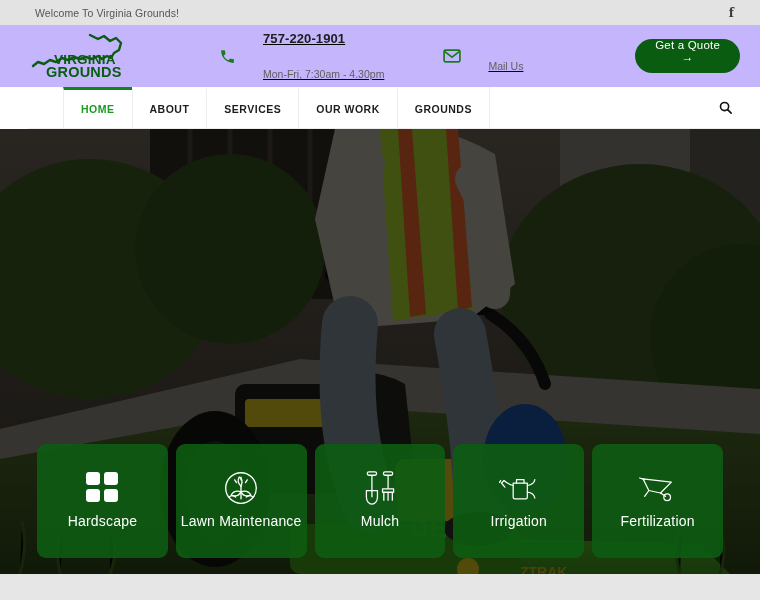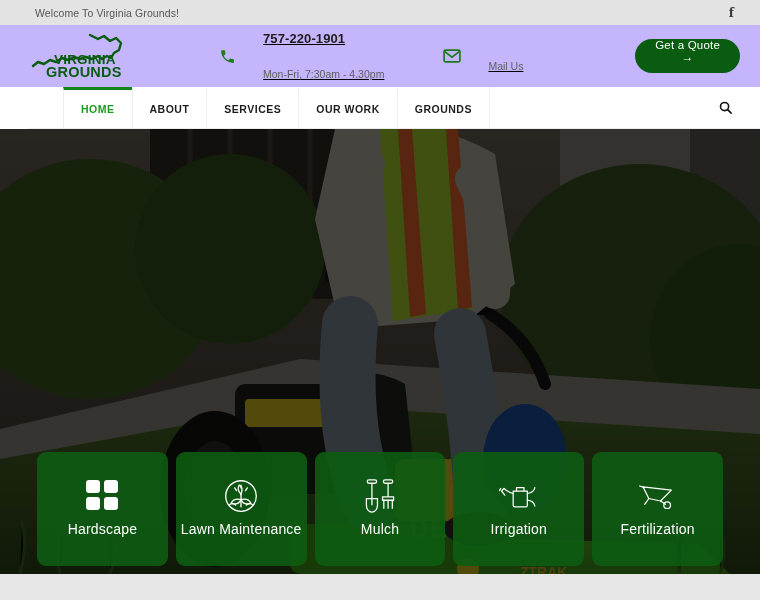--- a/index.html
+++ b/index.html
@@ -141,21 +141,21 @@
   .hero-overlay {
     position: absolute; inset: 0;
     background: rgba(0,0,0,0.62);
   }
 
   
   .cards {
     position: absolute;
     left: 37px;
     right: 37px;
-    bottom: 8px;
+    bottom: 16px;
     display: flex;
     gap: 8px;
     z-index: 5;
   }
   .card {
     flex: 1;
     height: 114px;
     background: rgba(13, 92, 18, 0.90);
     border-radius: 9px;
     display: flex;

